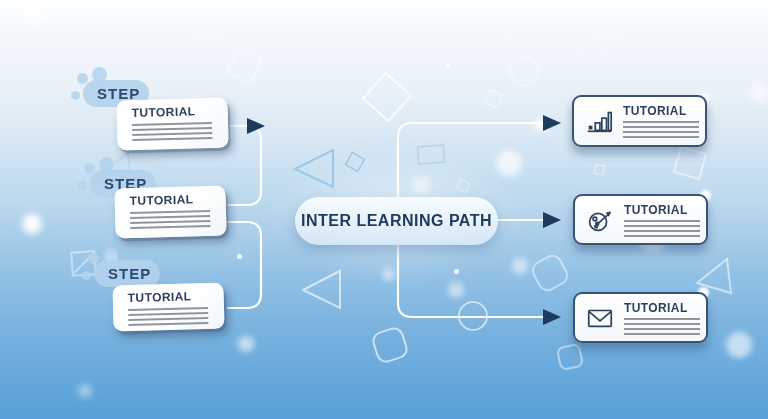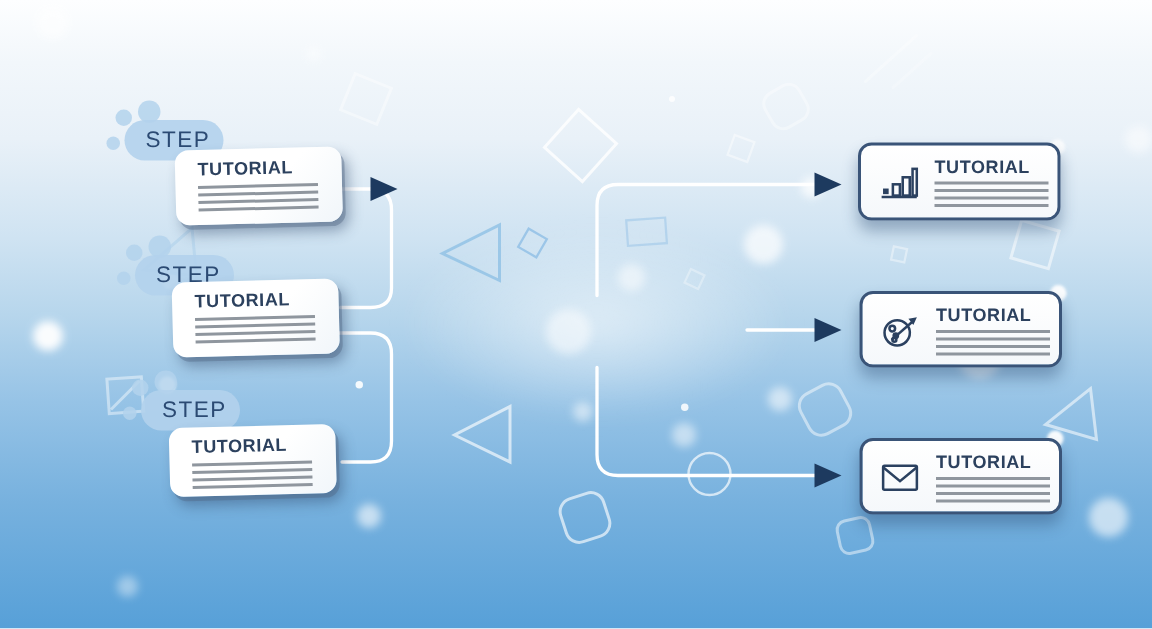--- a/index.html
+++ b/index.html
@@ -11,21 +11,21 @@
   svg.overlay{position:absolute;left:0;top:0;}
 
   
   .bk{position:absolute;border-radius:50%;background:#ffffff;filter:blur(3px);}
   .bk.sharp{filter:blur(1px);}
   .dot{position:absolute;border-radius:50%;background:#ffffff;}
 
   
   .cloud-blob{position:absolute;background:#b3d2ec;opacity:.9;border-radius:14px;}
   .cloud-c{position:absolute;background:#b3d2ec;opacity:.85;border-radius:50%;}
-  .step-label{position:absolute;font-size:15px;font-weight:400;color:#2b4a73;letter-spacing:1px;}
+  .step-label{position:absolute;font-size:15px;font-weight:700;color:#2b4a73;letter-spacing:1px;}
   .step-card{position:absolute;width:111px;height:50px;background:linear-gradient(135deg,#ffffff 55%,#f1f6fa);
     border-radius:9px;box-shadow:2px 3px 0 rgba(78,99,130,.38),4px 6px 9px rgba(47,72,106,.45);
     padding:6px 0 0 15px;box-sizing:border-box;transform:rotate(-1.5deg);}
   .card-title{font-size:12px;font-weight:700;color:#2c415e;letter-spacing:.4px;}
   .lines{margin-top:4px;width:80px;}
   .lines i{display:block;height:2px;background:#8f969e;margin-top:3px;}
 
   
   .r-card{position:absolute;width:135px;height:52px;background:linear-gradient(180deg,#ffffff,#f5f8fb);
     border:2px solid #3a5478;border-radius:9px;box-shadow:0 7px 10px rgba(43,74,114,.4);
@@ -163,20 +163,23 @@
       <div class="card-title">TUTORIAL</div>
       <div class="lines">
           <i></i>
           <i></i>
           <i></i>
           <i></i>
         </div>
     </div>
   </div>
 
+  <div class="pill">
+    <span>INTER LEARNING PATH</span>
+  </div>
 
   <div class="r-card" style="left:572px;top:95px">
     <svg class="icon" viewBox="0 0 32 32">
       <g fill="none" stroke="#2b4160" stroke-width="1.8">
         <path d="M4 27 H29"></path>
         <rect x="5" y="21" width="4" height="4" fill="#2b4160" stroke="none"></rect>
         <rect x="12" y="18" width="5" height="8"></rect>
         <rect x="19" y="13" width="5" height="13"></rect>
         <rect x="26" y="7" width="3" height="19"></rect>
       </g>

